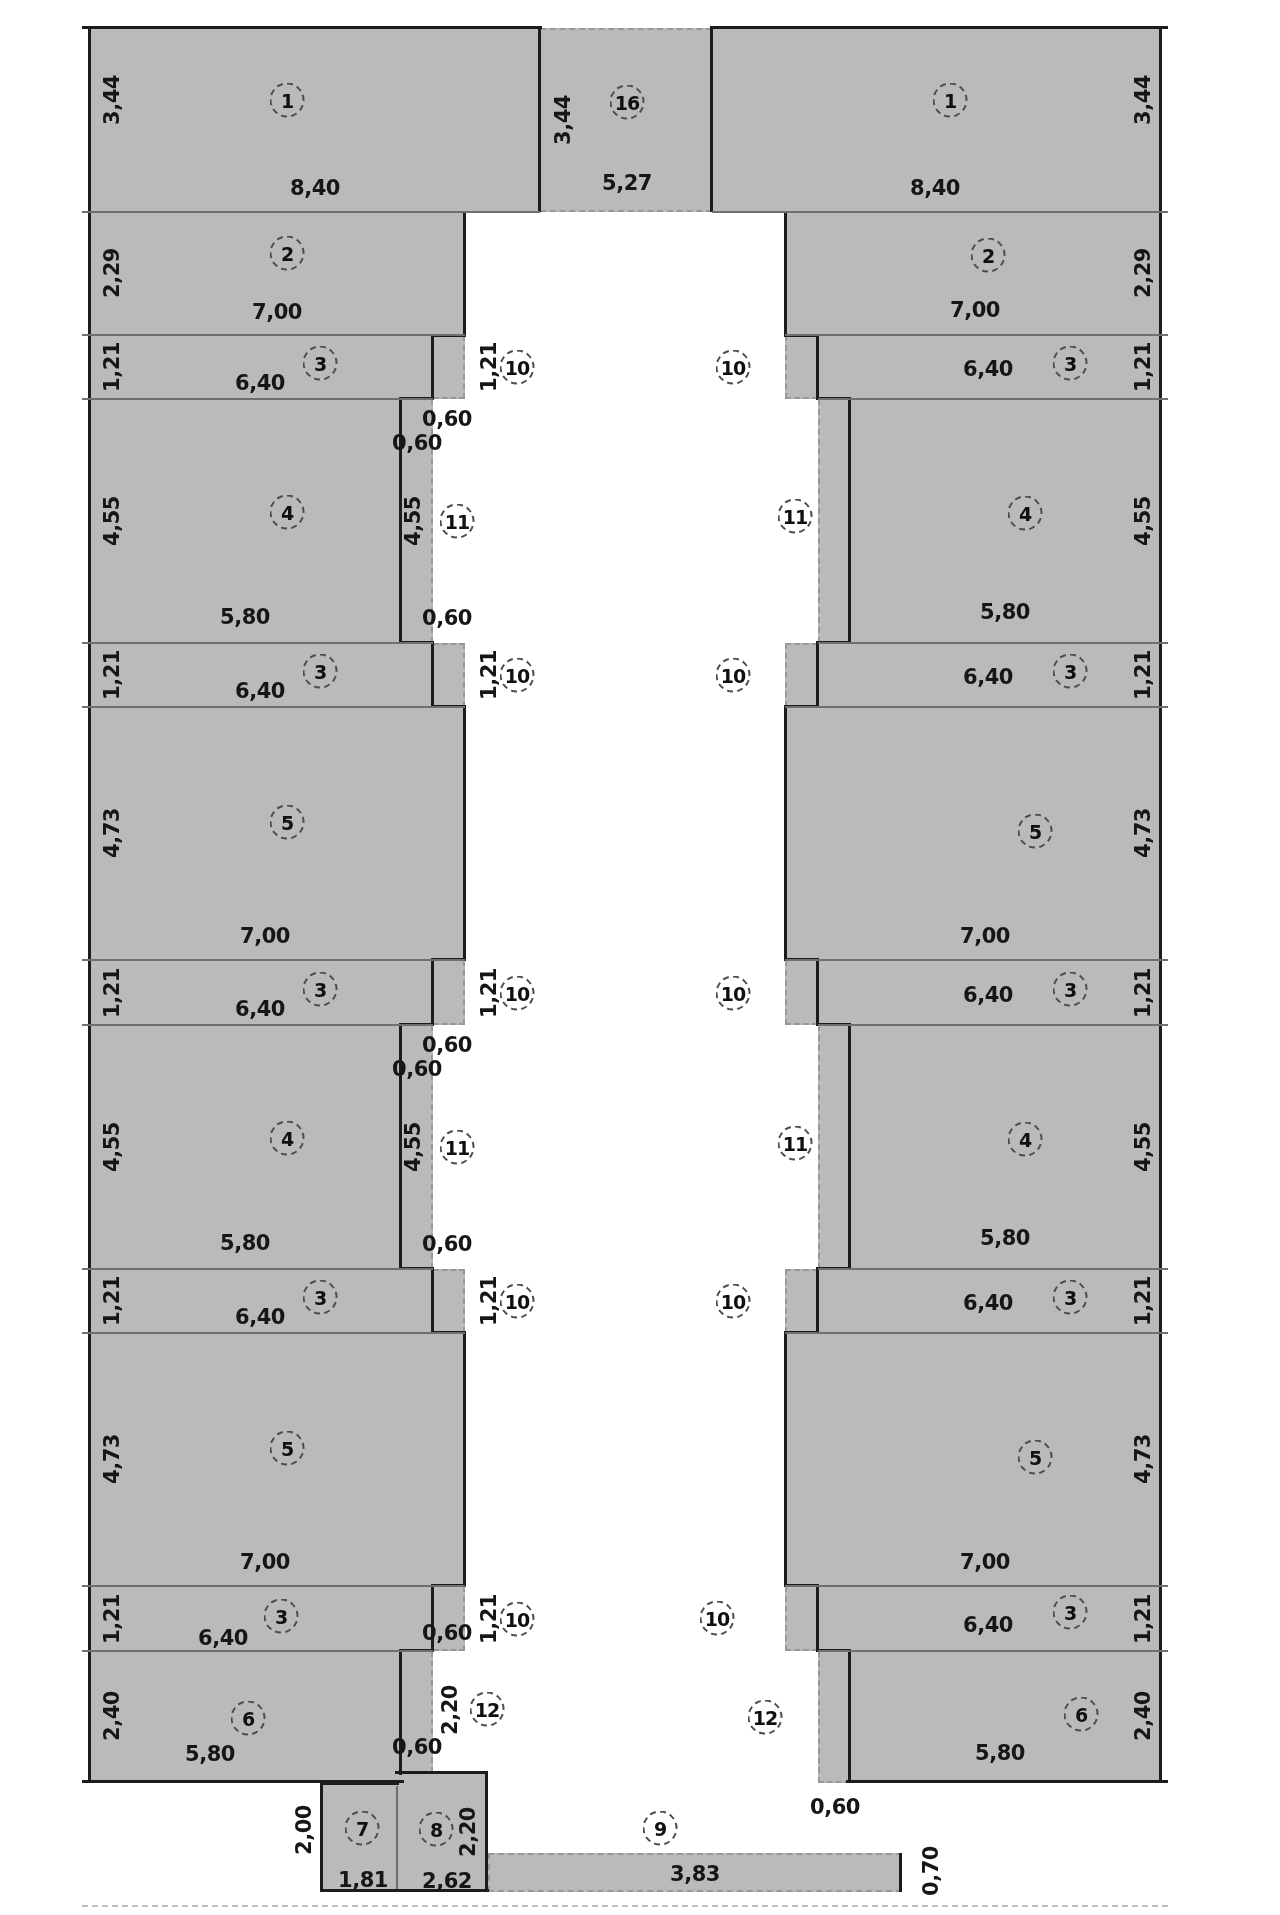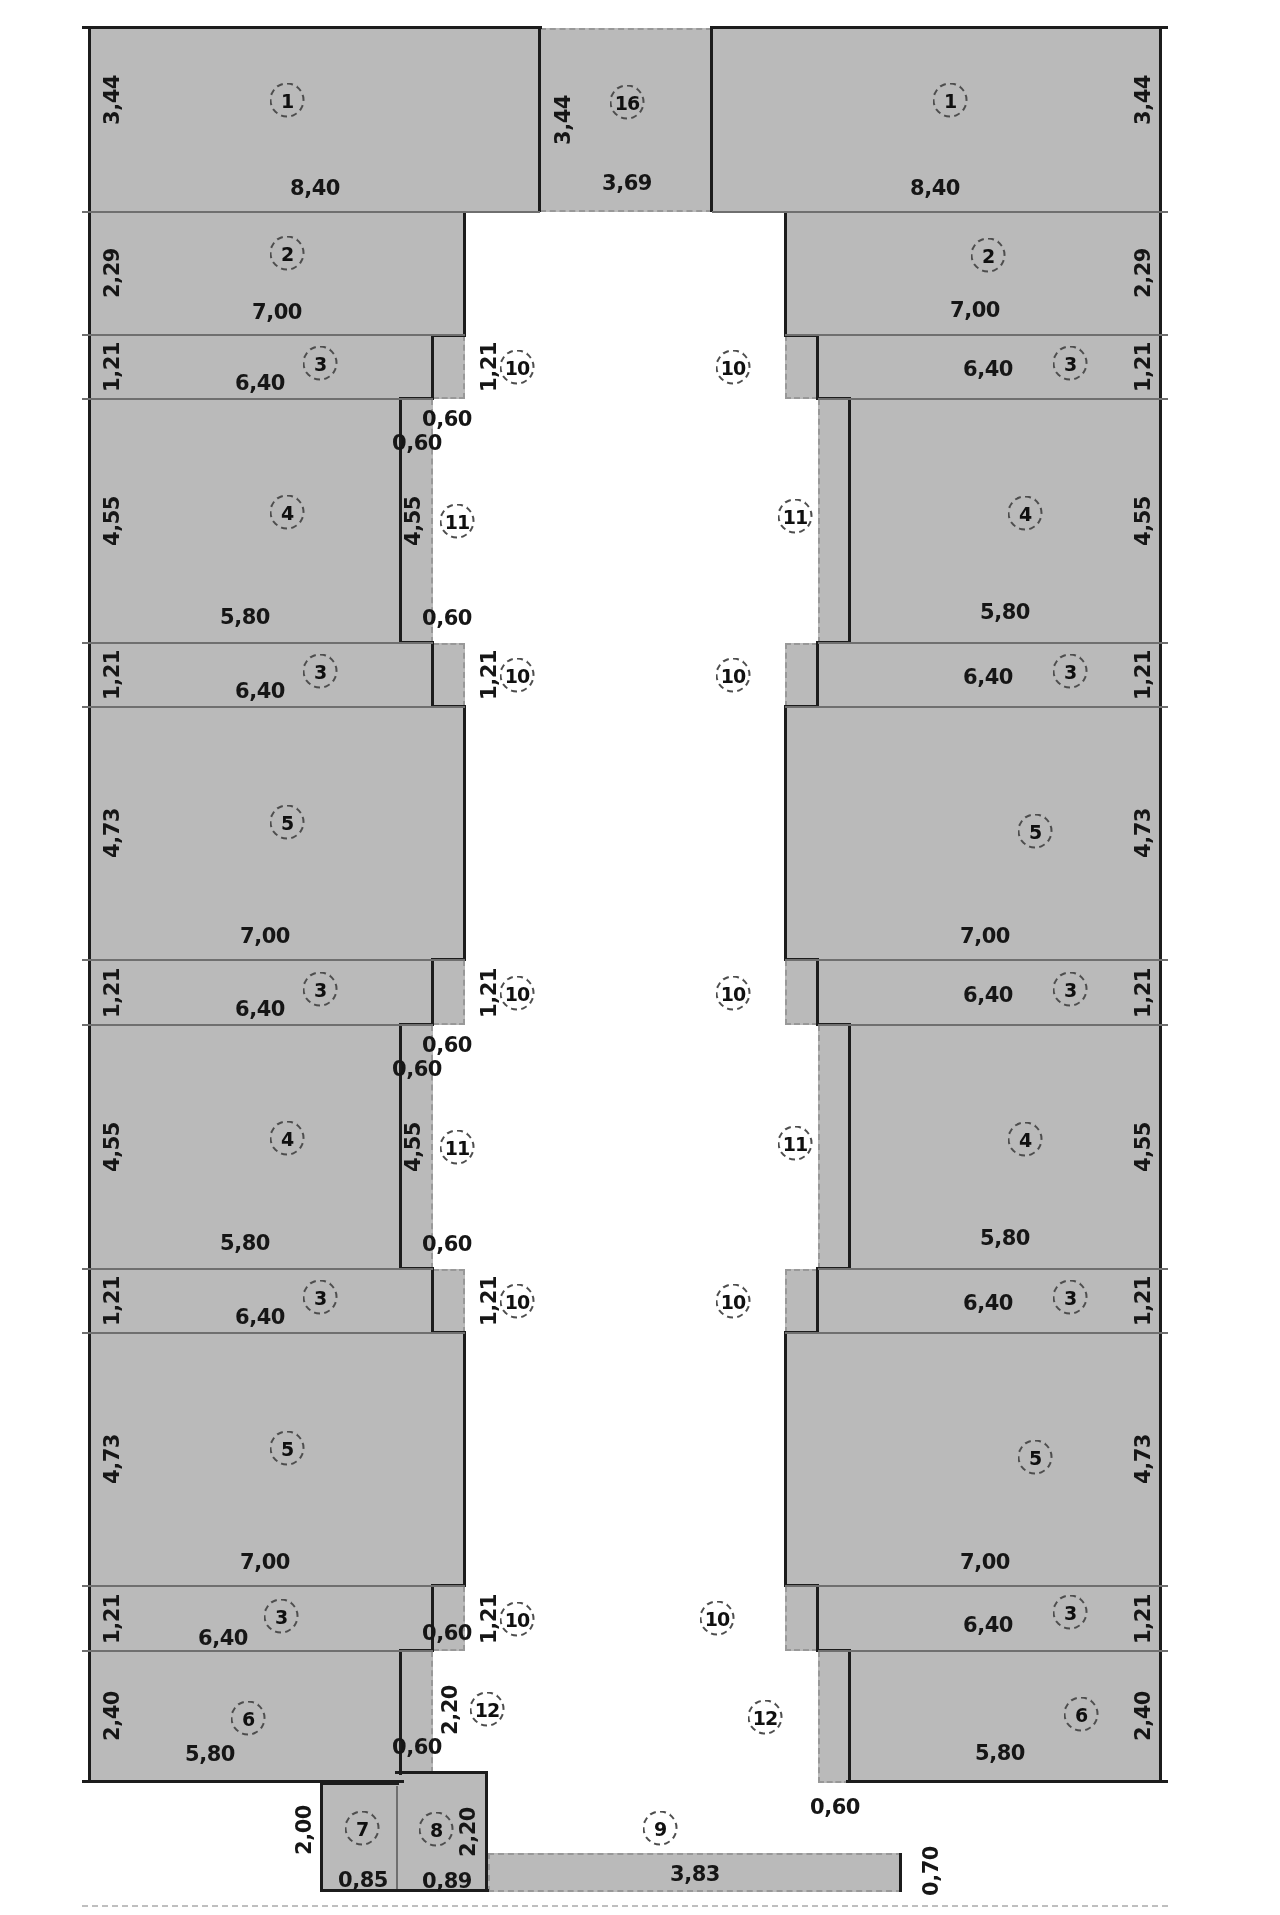--- a/index.html
+++ b/index.html
@@ -213,24 +213,24 @@
     <div class="lbl" style="left: 265px; top: 1562px;">7,00</div>
     <div class="lbl" style="left: 210px; top: 1754px;">5,80</div>
     <div class="lbl" style="left: 447px; top: 419px;">0,60</div>
     <div class="lbl" style="left: 417px; top: 443px;">0,60</div>
     <div class="lbl" style="left: 447px; top: 618px;">0,60</div>
     <div class="lbl" style="left: 447px; top: 1045px;">0,60</div>
     <div class="lbl" style="left: 417px; top: 1069px;">0,60</div>
     <div class="lbl" style="left: 447px; top: 1244px;">0,60</div>
     <div class="lbl" style="left: 447px; top: 1633px;">0,60</div>
     <div class="lbl" style="left: 417px; top: 1747px;">0,60</div>
-    <div class="lbl" style="left: 363px; top: 1880px;">0,85</div>
-    <div class="lbl" style="left: 447px; top: 1881px;">0,89</div>
+    <div class="lbl" style="left: 363px; top: 1880px;">1,81</div>
+    <div class="lbl" style="left: 447px; top: 1881px;">2,62</div>
     <div class="lbl" style="left: 695px; top: 1874px;">3,83</div>
-    <div class="lbl" style="left: 627px; top: 183px;">3,69</div>
+    <div class="lbl" style="left: 627px; top: 183px;">5,27</div>
     <div class="lbl" style="left: 935px; top: 188px;">8,40</div>
     <div class="lbl" style="left: 975px; top: 310px;">7,00</div>
     <div class="lbl" style="left: 988px; top: 369px;">6,40</div>
     <div class="lbl" style="left: 988px; top: 677px;">6,40</div>
     <div class="lbl" style="left: 988px; top: 995px;">6,40</div>
     <div class="lbl" style="left: 988px; top: 1303px;">6,40</div>
     <div class="lbl" style="left: 988px; top: 1625px;">6,40</div>
     <div class="lbl" style="left: 1005px; top: 612px;">5,80</div>
     <div class="lbl" style="left: 1005px; top: 1238px;">5,80</div>
     <div class="lbl" style="left: 985px; top: 936px;">7,00</div>

